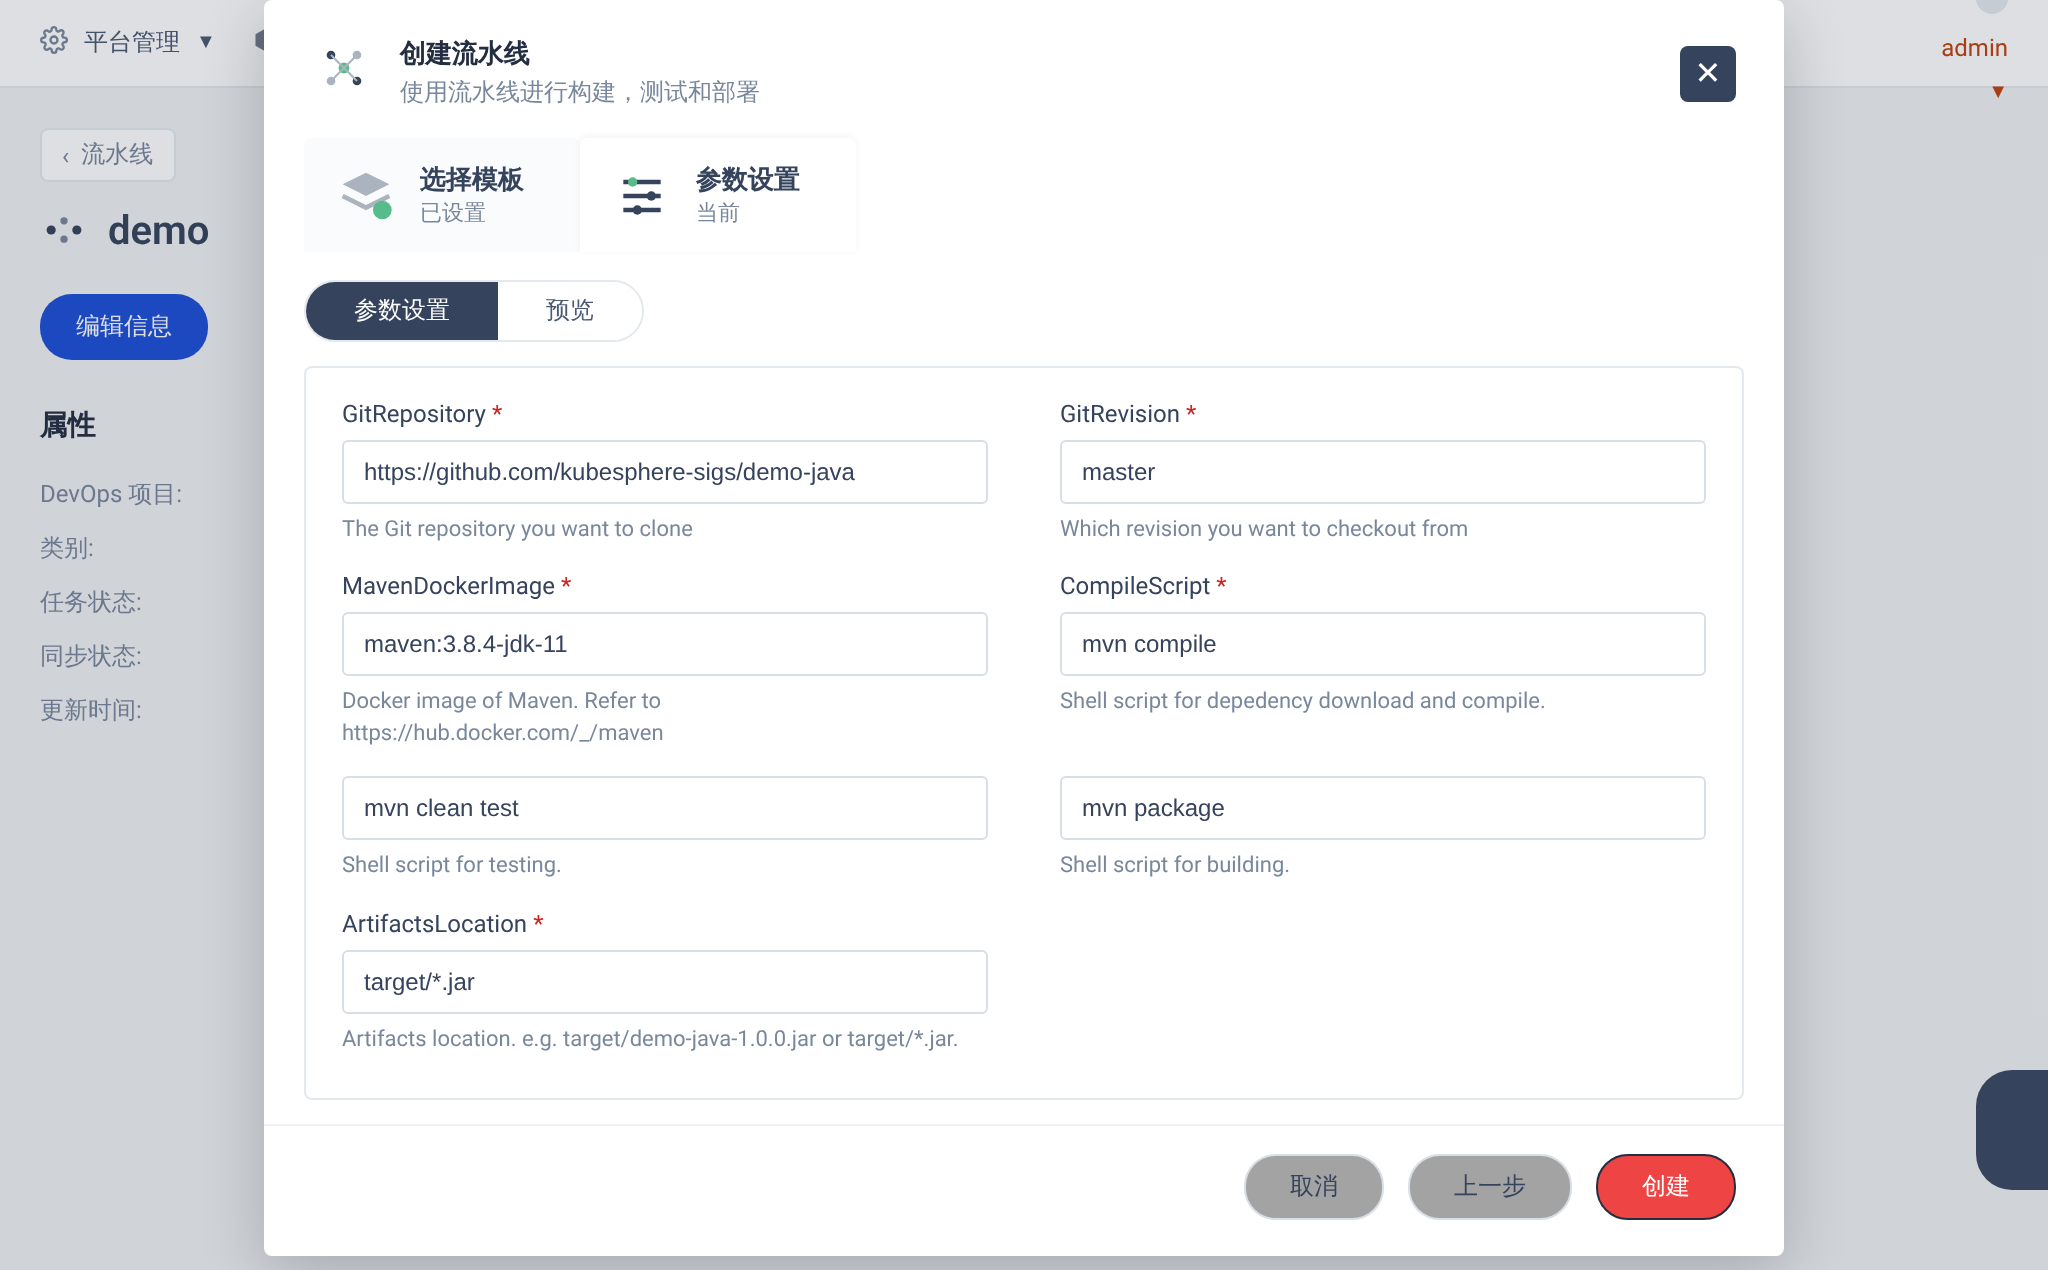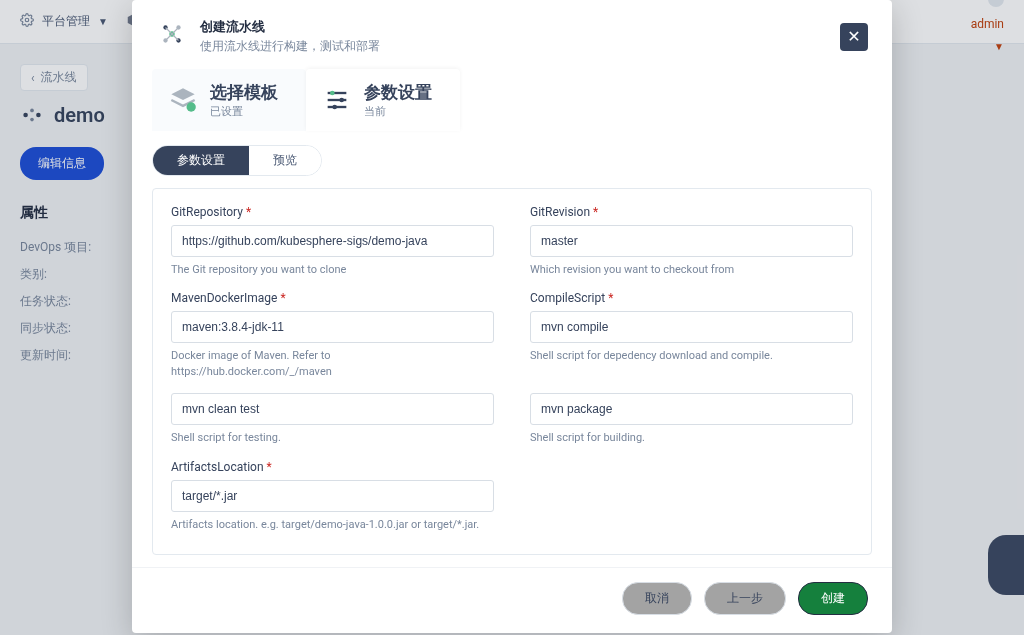--- a/index.html
+++ b/index.html
@@ -159,21 +159,21 @@
       background: #fff;
       box-shadow: 0 -1px 4px rgba(0,0,0,0.05);
     }
     .step-icon {
       width: 30px;
       height: 30px;
       display: flex;
       align-items: center;
       justify-content: center;
     }
-    .step-title { font-size: 17px; font-weight: 600; color: #36435c; }
+    .step-title { font-size: 13px; font-weight: 600; color: #36435c; }
     .step-sub { font-size: 11px; color: #79879c; }
     
     .tabs-row {
       padding: 14px 20px 12px;
     }
     .tab-pill {
       display: inline-flex;
       border: 1px solid #e3e9ef;
       border-radius: 16px;
       overflow: hidden;
@@ -242,21 +242,21 @@
     .btn {
       padding: 7px 22px;
       border-radius: 16px;
       font-size: 12px;
       cursor: pointer;
       border: 1px solid #d8dee5;
       background: #a3a3a3;
       color: #36435c;
     }
     .btn.primary {
-      background: #15803d;
+      background: #ef4444;
       border-color: #242e42;
       color: #fff;
     }
     
     .fab {
       position: absolute;
       right: 0;
       bottom: 40px;
       width: 36px;
       height: 60px;

